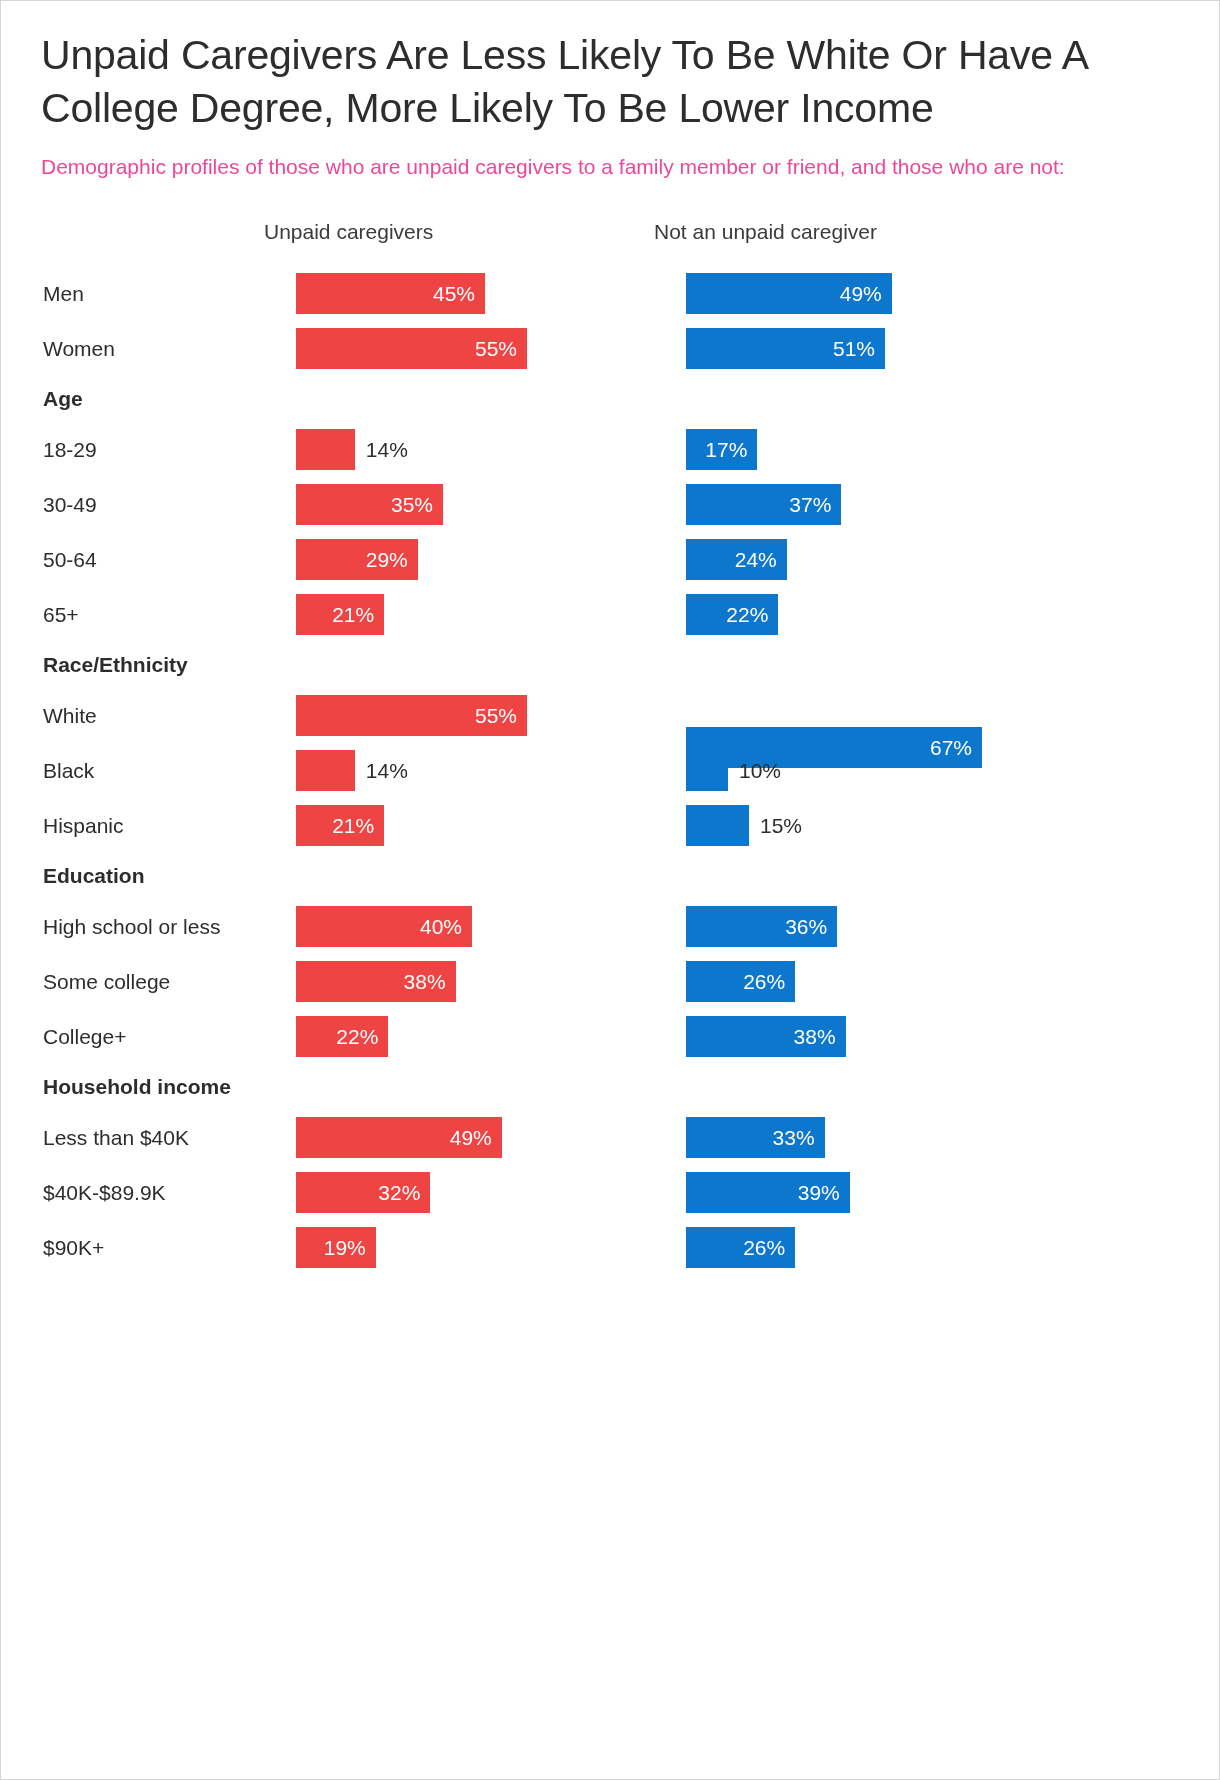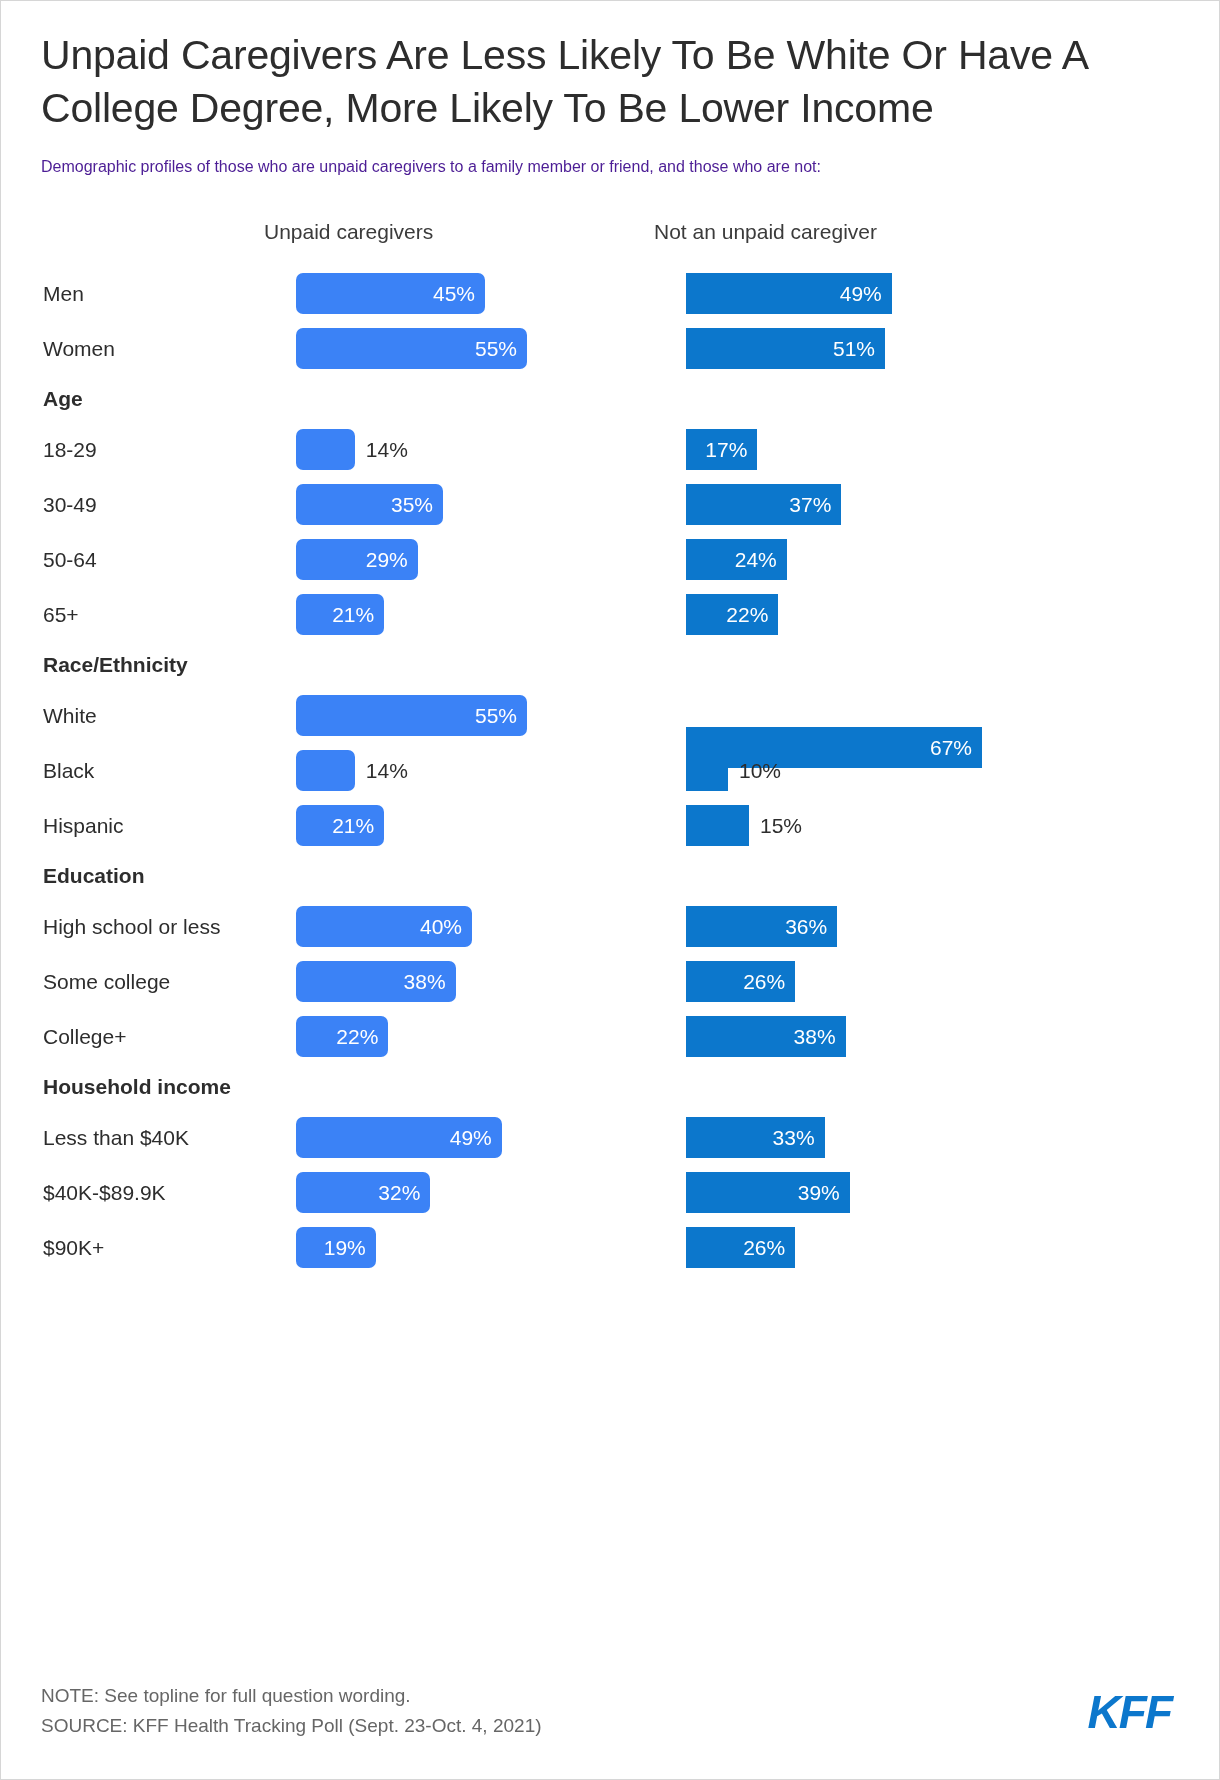--- a/index.html
+++ b/index.html
@@ -33,23 +33,23 @@
   .fig-title {
     font-size: 41px;
     line-height: 53px;
     color: #2d2d2d;
     font-weight: 400;
     margin: 0 0 16px 0;
     max-width: 1060px;
     letter-spacing: -.2px;
   }
   .fig-subtitle {
-    font-size: 16px;
+    font-size: 21px;
     line-height: 31px;
-    color: #4c1d95;
+    color: #ec4899;
     margin: 0;
     max-width: 1050px;
   }
 
   
   .col-headers {
     position: relative;
     height: 40px;
     margin-top: 38px;
     text-align: right;
@@ -98,21 +98,21 @@
     height: 41px;
   }
   .track.s1 { left: 255px; }
   .track.s2 { left: 645px; }
 
   .bar {
     position: relative;
     height: 41px;
     display: block;
   }
-  .bar.s1 { background: #3b82f6; border-radius: 7px; }
+  .bar.s1 { background: #ef4444; }
   .bar.s2 { background: #0c77cc; }
 
   .val {
     position: absolute;
     font-size: 21px;
     line-height: 41px;
     white-space: nowrap;
     top: 0;
   }
   .val.inside {
@@ -360,18 +360,13 @@
           </div>
           <div class="track s2">
             <div class="bar s2" title="Not an unpaid caregiver — $90K+: 26%" style="width: 109.2px;">
               <span class="val inside">26%</span>
             </div>
           </div>
         </div>
       </div>
   </div>
 
-  <div class="footer">
-    <div class="footer-note">NOTE: See topline for full question wording.</div>
-    <div class="footer-source">SOURCE: KFF Health Tracking Poll (Sept. 23-Oct. 4, 2021)</div>
-    <div class="kff-logo">KFF</div>
-  </div>
 </div>
 
 </body></html>

